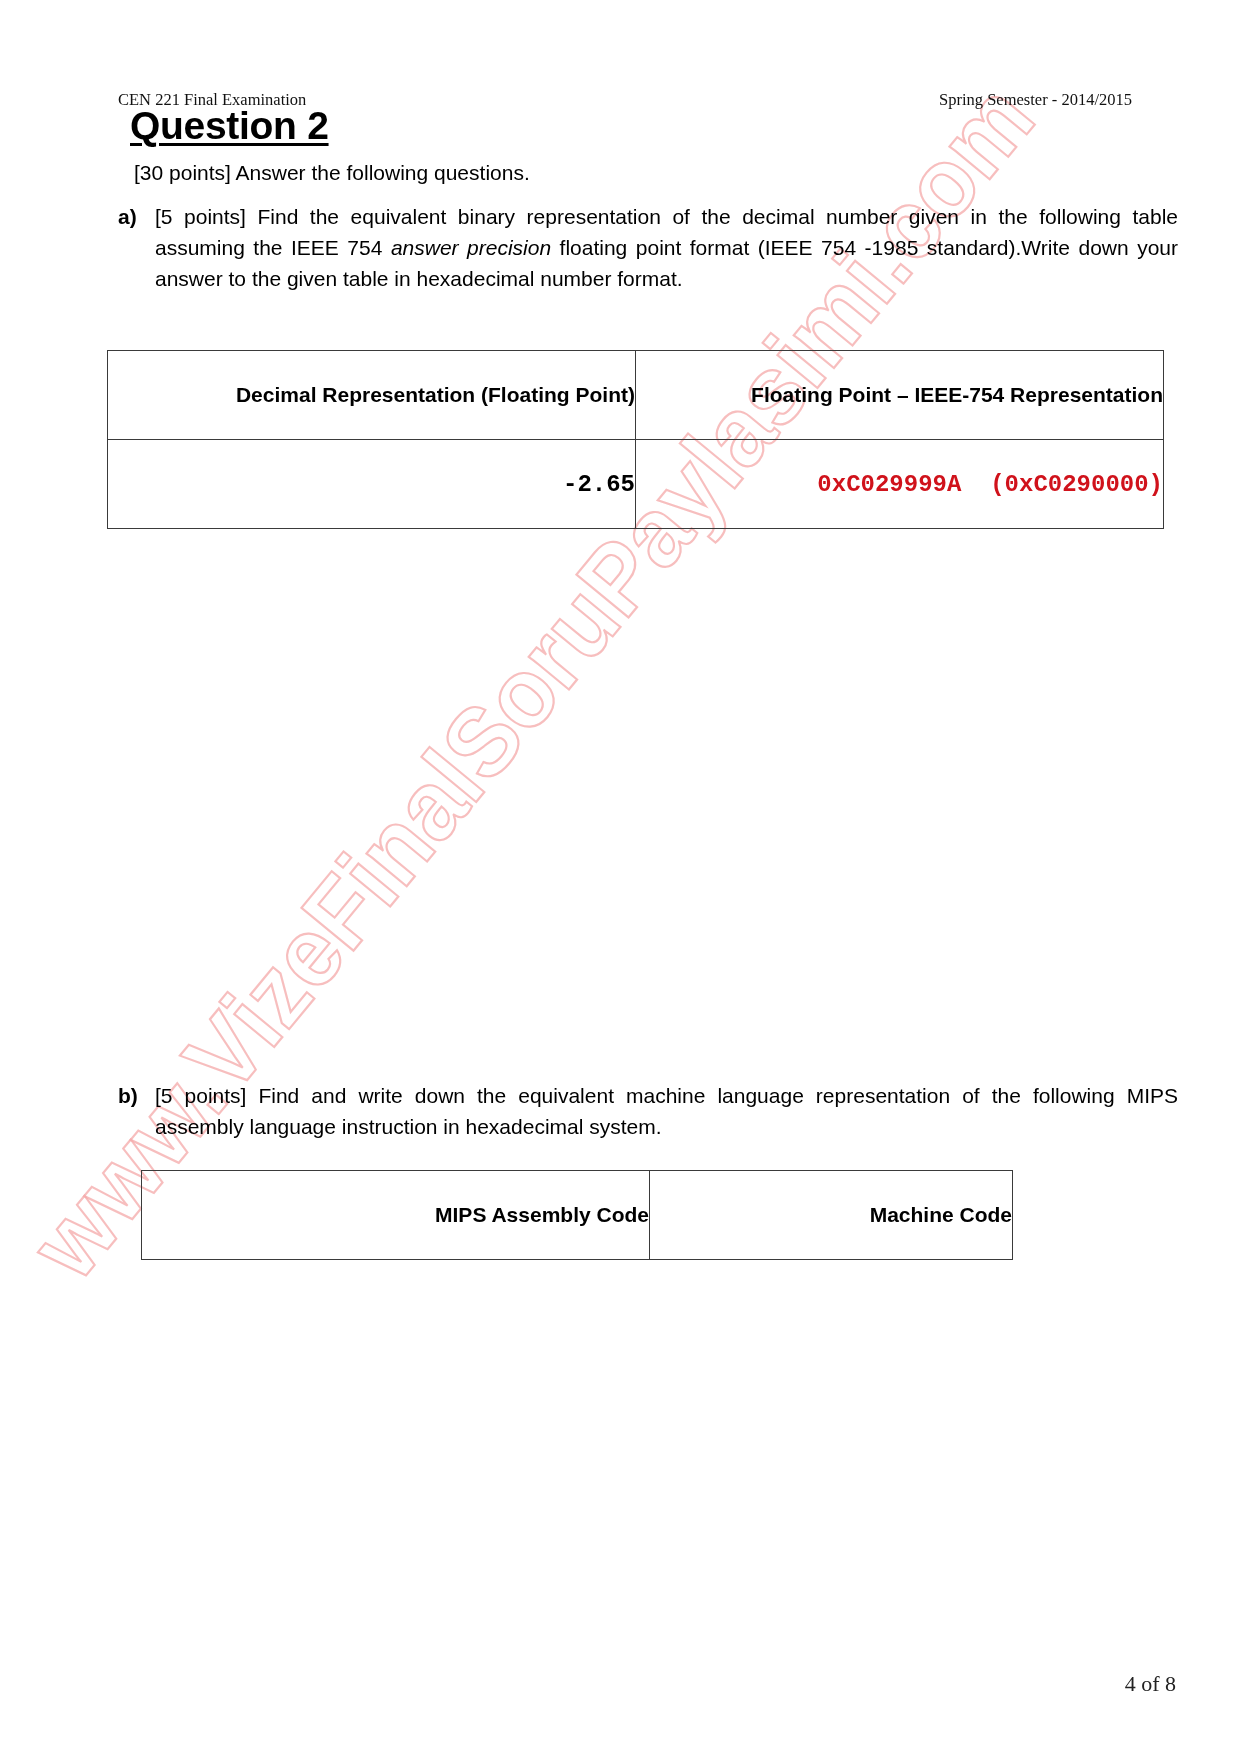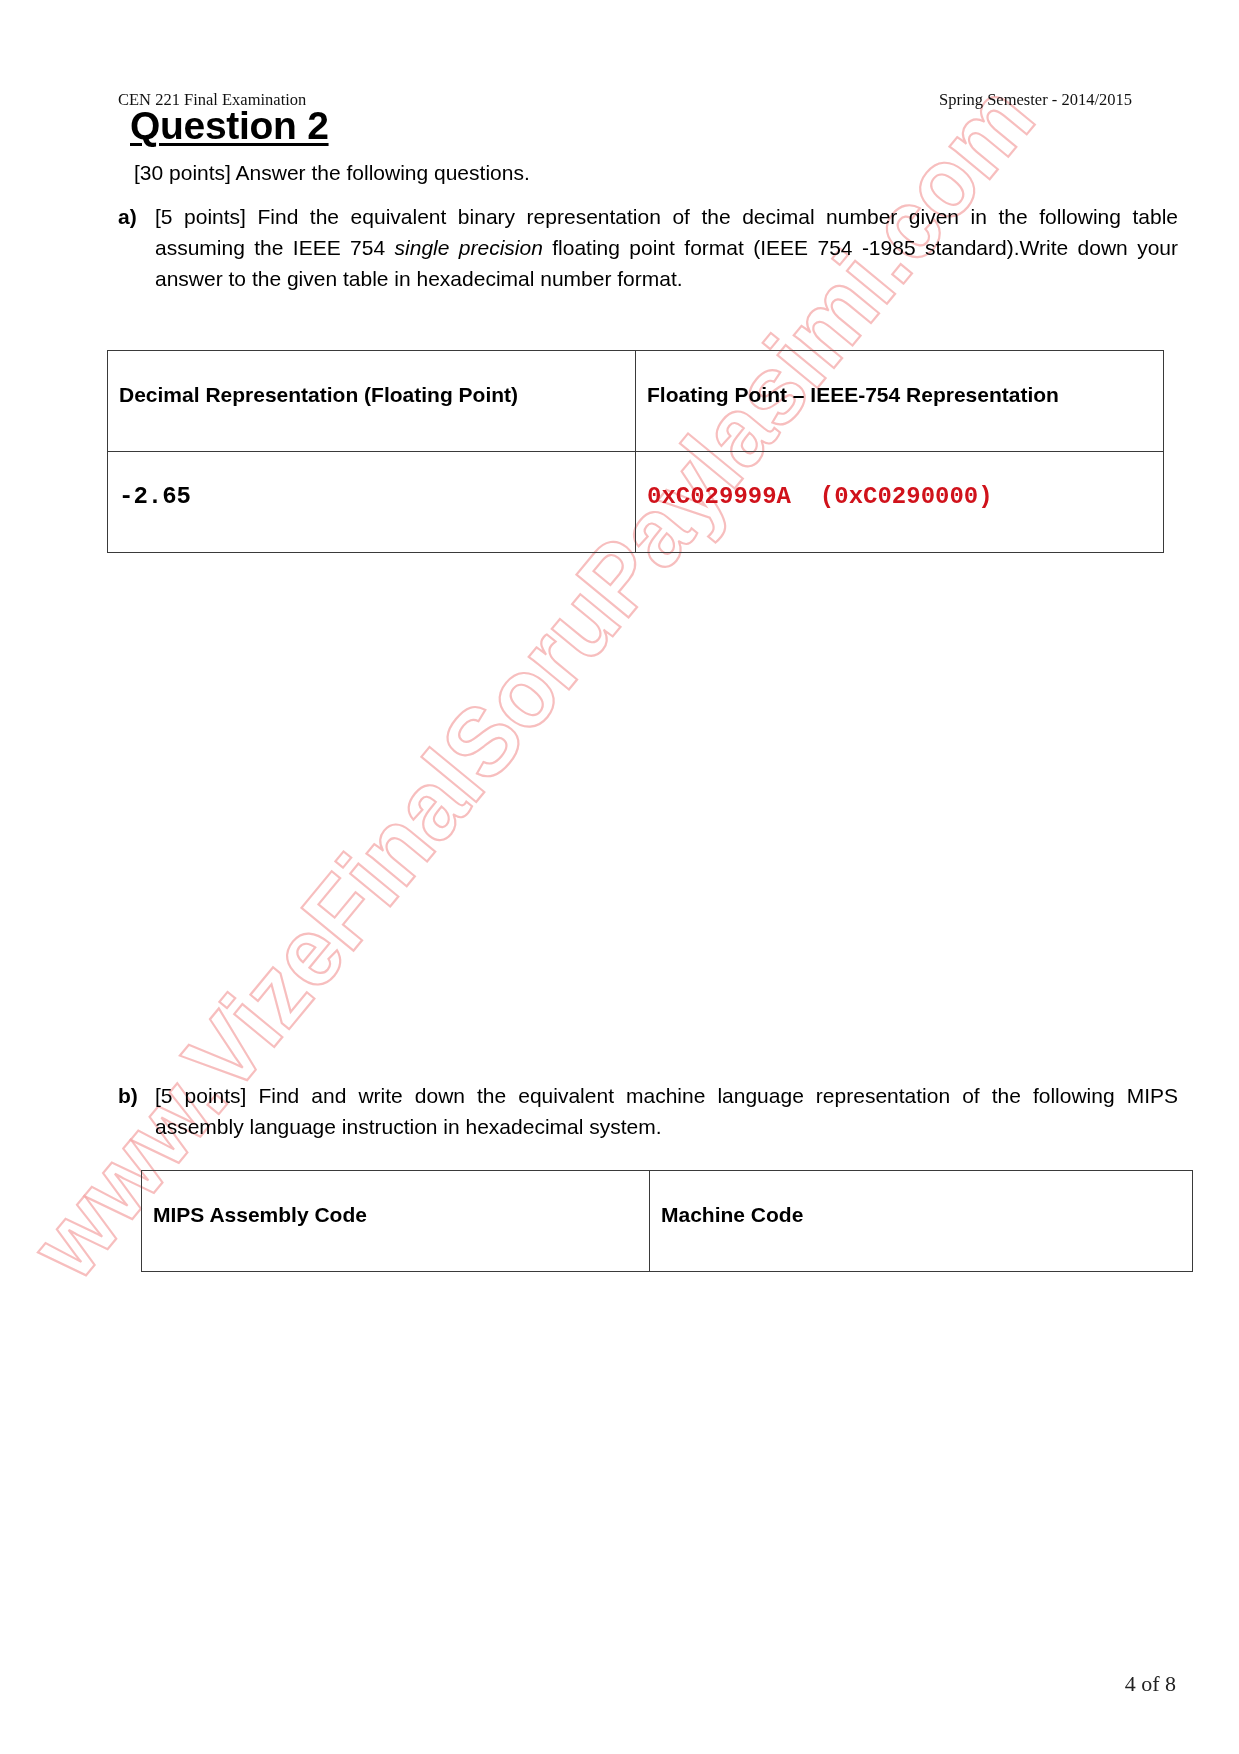--- a/index.html
+++ b/index.html
@@ -13,27 +13,27 @@
     .q-title { position: absolute; left: 118px; top: 92px; font-size: 39px; font-weight: bold; text-decoration: underline; text-underline-offset: 4px; text-decoration-thickness: 3px; margin: 12px; letter-spacing: -0.3px; }
     .q-intro { position: absolute; left: 118px; top: 145px; font-size: 21px; margin: 16px; }
 
     .item { position: absolute; left: 118px; width: 1060px; font-size: 21px; line-height: 31px; }
     .item .lbl { position: absolute; left: 0; top: 0; font-weight: bold; }
     .item .txt { margin-left: 37px; text-align: justify; }
     .item-a { top: 201px; }
     .item-b { top: 1080px; }
 
     table.ans { position: absolute; border-collapse: collapse; table-layout: fixed; }
-    table.ans td { border: 1.5px solid #3a3a3a; padding: 0 0 12px 11px; vertical-align: middle; }
+    table.ans td { border: 1.5px solid #3a3a3a; padding: 0 0 0 11px; vertical-align: middle; text-align: right; }
     table.ans td.h { height: 88px; font-weight: bold; font-size: 21px; }
     table.ans td.v { height: 88px; font-family: "Liberation Mono", monospace; font-size: 24px; font-weight: bold; }
     .red { color: #d0121b; }
     .tbl-a { left: 107px; top: 350px; width: 1057px; }
     .tbl-a col.c1 { width: 528px; }
-    .tbl-b { left: 141px; top: 1170px; width: 1052px; border-radius: 21px; }
+    .tbl-b { left: 141px; top: 1170px; width: 872px; border-radius: 21px; }
     .tbl-b col.c1 { width: 508px; }
     .code-pre { white-space: pre; }
 
     .pagenum { position: absolute; right: 63px; top: 1671px; font-family: "Liberation Serif", serif; font-size: 22px; color: #222; }
 
     .watermark { position: absolute; left: 0; top: 0; width: 1239px; height: 1754px; pointer-events: none; }
   </style>
 </head>
 <body>
 
@@ -44,21 +44,21 @@
   </svg>
 
   <div class="hdr hdr-left">CEN 221 Final Examination</div>
   <div class="hdr hdr-right">Spring Semester - 2014/2015</div>
 
   <h1 class="q-title">Question 2</h1>
   <p class="q-intro">[30 points] Answer the following questions.</p>
 
   <div class="item item-a">
     <span class="lbl">a)</span>
-    <div class="txt"><span>[5 points] Find the equivalent binary representation of the decimal number given in the following table assuming the IEEE 754 </span><em>single precision</em><span> floating point format (IEEE 754 -1985 standard).Write down your answer to the given table in hexadecimal number format.</span></div>
+    <div class="txt"><span>[5 points] Find the equivalent binary representation of the decimal number given in the following table assuming the IEEE 754 </span><em>answer precision</em><span> floating point format (IEEE 754 -1985 standard).Write down your answer to the given table in hexadecimal number format.</span></div>
   </div>
 
   <table class="ans tbl-a">
     <colgroup>
         <col class="c1">
         <col>
       </colgroup>
     <tbody>
         <tr>
       <td class="h">Decimal Representation (Floating Point)</td>

